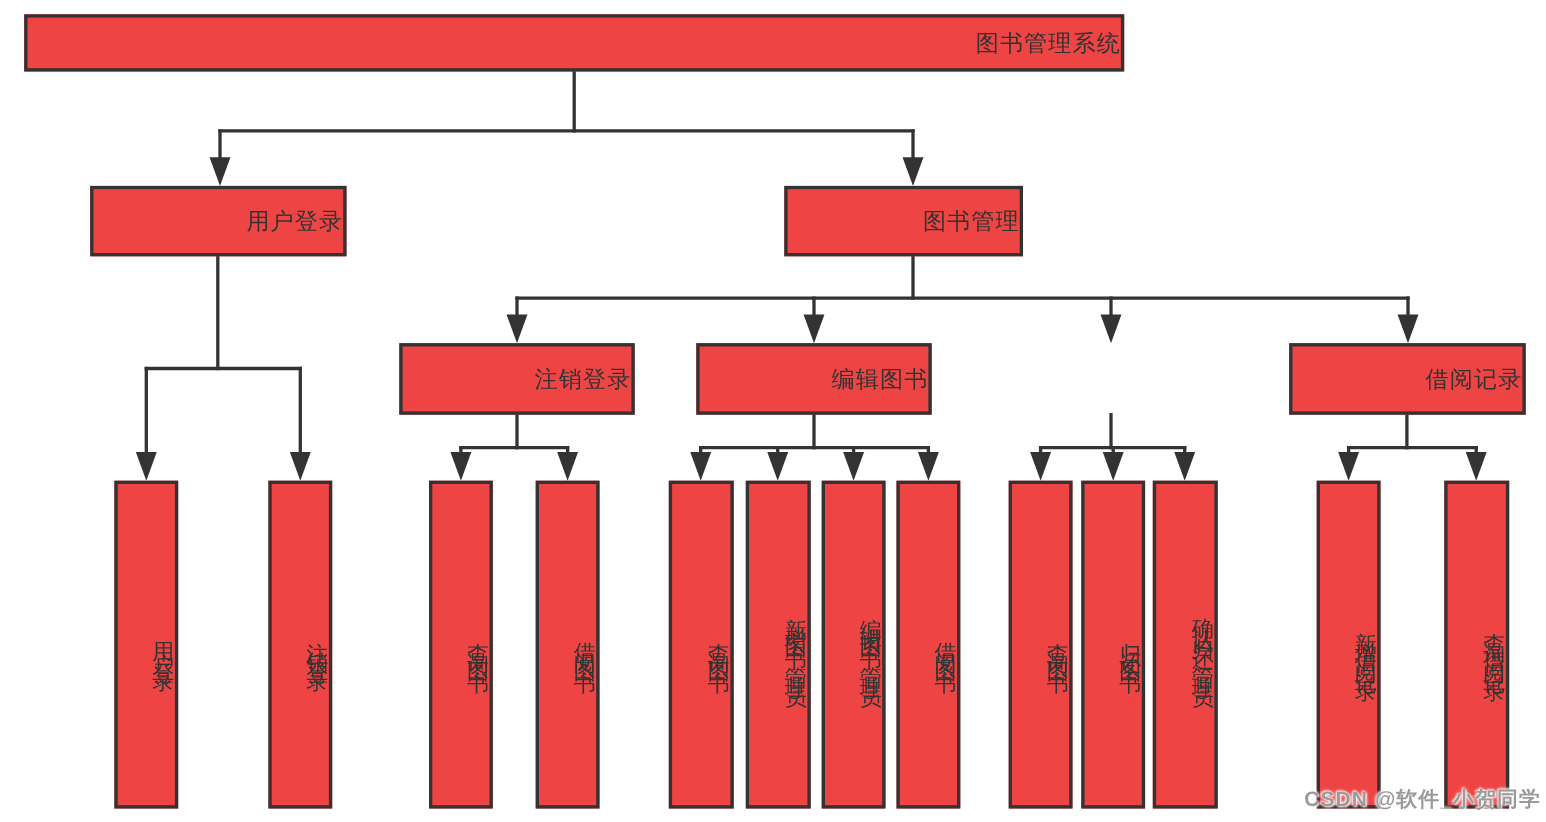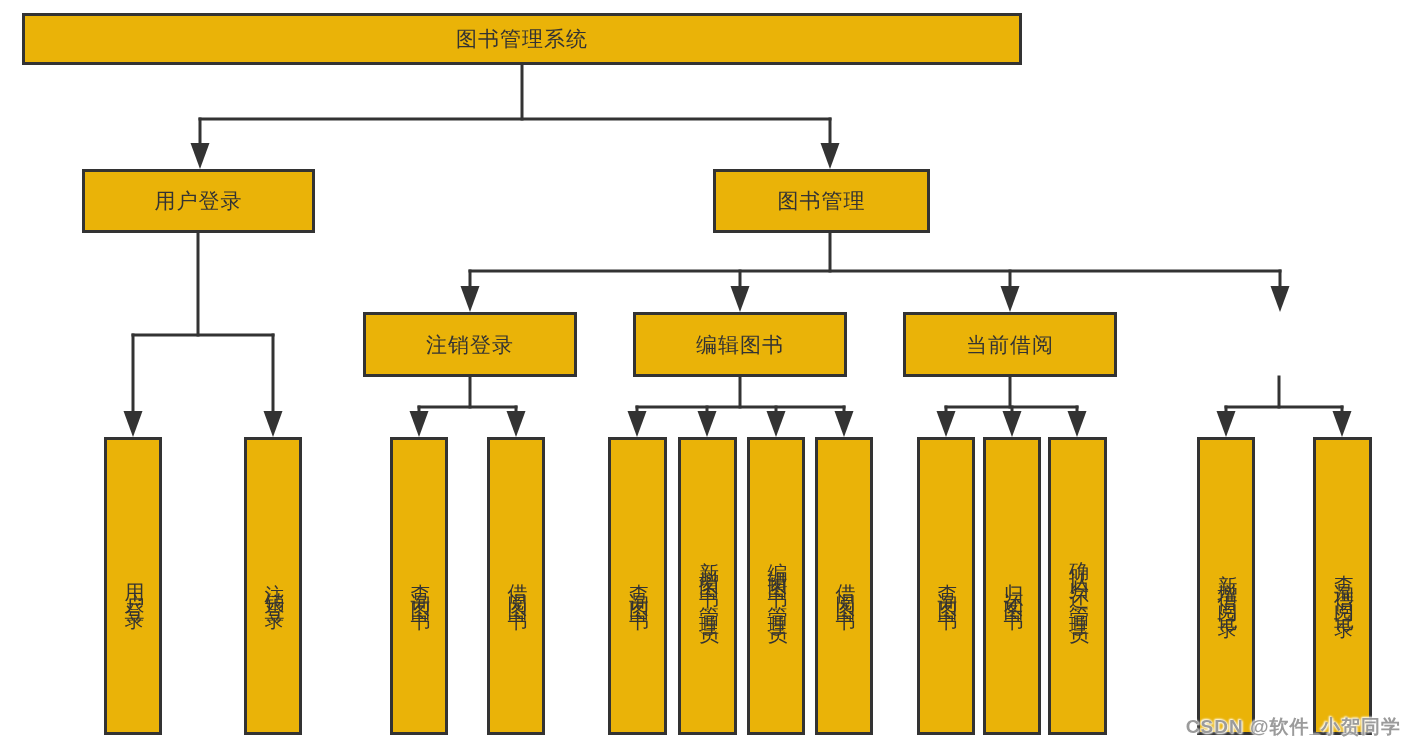--- a/index.html
+++ b/index.html
@@ -6,22 +6,22 @@
     --bg:#ffffff; --line:#333333; --text:#333333; --wm:#9b9b9b;
   }
   html,body{margin:0;padding:0;background:#fff;}
   .canvas{
     position:relative;width:1405px;height:747px;background:var(--bg);
     font-family:"Liberation Sans", sans-serif;overflow:hidden;
   }
   svg.connectors{position:absolute;left:0;top:0;z-index:0;}
   .box{
     position:absolute;box-sizing:border-box;border:3px solid var(--line);
-    background:#eab308;display:flex;align-items:center;justify-content:center;
-    z-index:1;color:var(--text);font-family:Liberation Mono, monospace;
+    background:#ef4444;display:flex;align-items:center;justify-content:flex-end;
+    z-index:1;color:var(--text);
   }
   .h-label{font-size:21px;letter-spacing:1px;white-space:nowrap;}
   .leaf .v-label{
     writing-mode:vertical-rl;text-orientation:mixed;
     font-size:20px;letter-spacing:9px;line-height:1.1;
   }
   .watermark{
     position:absolute;z-index:2;font-size:19px;color:var(--wm);
     letter-spacing:1px;white-space:nowrap;
     text-shadow:0 0 3px #ffffff, 1px 1px 2px #ffffff, -1px -1px 2px #ffffff;
@@ -98,22 +98,22 @@
   <div class="box" style="left:713px;top:169px;width:217px;height:64px">
     <span class="h-label">图书管理</span>
   </div>
 
   <div class="box" style="left:363px;top:312px;width:214px;height:65px">
     <span class="h-label">注销登录</span>
   </div>
   <div class="box" style="left:633px;top:312px;width:214px;height:65px">
     <span class="h-label">编辑图书</span>
   </div>
-  <div class="box" style="left:903px;top:312px;width:214px;height:65px">
-    <span class="h-label">当前借阅</span>
+  <div class="box" style="left:1172px;top:312px;width:215px;height:65px">
+    <span class="h-label">借阅记录</span>
   </div>
 
   <div class="box leaf" style="left:104px;top:437px;width:58px;height:298px">
     <span class="v-label">用户登录</span>
   </div>
   <div class="box leaf" style="left:244px;top:437px;width:58px;height:298px">
     <span class="v-label">注销登录</span>
   </div>
 
   <div class="box leaf" style="left:390px;top:437px;width:58px;height:298px">

